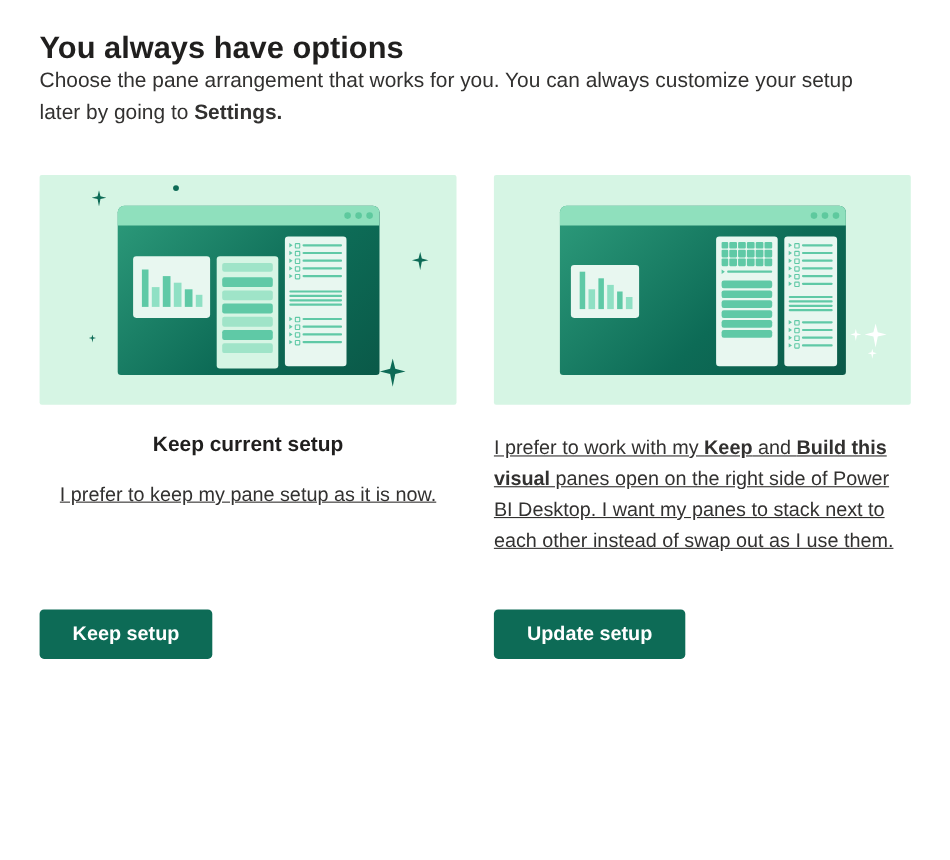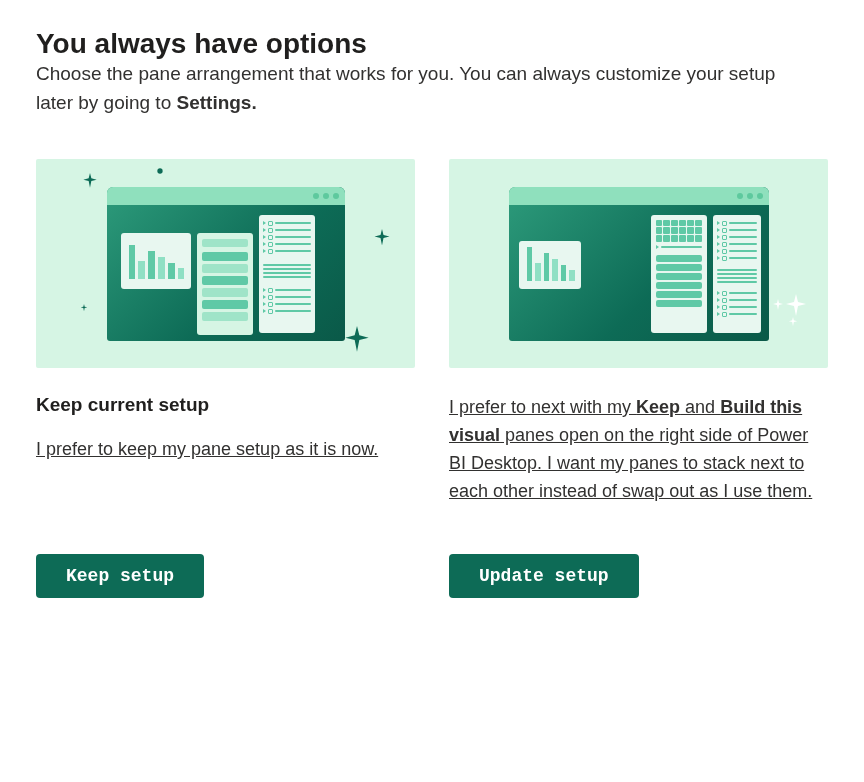--- a/index.html
+++ b/index.html
@@ -31,20 +31,21 @@
       font-weight: 700;
     }
     .options-row {
       display: flex;
       gap: 34px;
     }
     .option {
       flex: 1;
       display: flex;
       flex-direction: column;
+      align-items: center;
     }
     .option-illustration {
       width: 100%;
       height: 209px;
       background: #d6f5e4;
       border-radius: 2px;
       position: relative;
       overflow: hidden;
       margin-bottom: 26px;
       display: flex;
@@ -230,21 +231,21 @@
     }
     .action-button {
       background: #0d6b56;
       color: #fff;
       border: none;
       padding: 12px 30px;
       font-size: 18px;
       font-weight: 600;
       border-radius: 4px;
       cursor: pointer;
-      font-family: Liberation Mono, monospace;
+      font-family: Liberation Sans, sans-serif;
     }
   </style>
 </head>
 <body>
 
 <h1 class="dialog-title">You always have options</h1>
 
 <p class="dialog-subtitle">
   <span>Choose the pane arrangement that works for you. You can always customize your setup later by going to </span><strong>Settings.</strong>
 </p>
@@ -490,21 +491,21 @@
             <div class="mock-list-item">
                 <span class="mock-list-caret"></span>
                 <span class="mock-list-check"></span>
                 <span class="mock-list-line"></span>
               </div>
           </div>
         </div>
       </div>
     </div>
     <p class="option-description">
-      <span>I prefer to next with my </span><strong>Keep</strong><span> and </span><strong>Build this visual</strong><span> panes open on the right side of Power BI Desktop. I want my panes to stack next to each other instead of swap out as I use them.</span>
+      <span>I prefer to work with my </span><strong>Keep</strong><span> and </span><strong>Build this visual</strong><span> panes open on the right side of Power BI Desktop. I want my panes to stack next to each other instead of swap out as I use them.</span>
     </p>
   </div>
 
 </div>
 
 <div class="buttons-row">
   <div class="spacer">
     <button class="action-button">Keep setup</button>
   </div>
   <div class="spacer">

